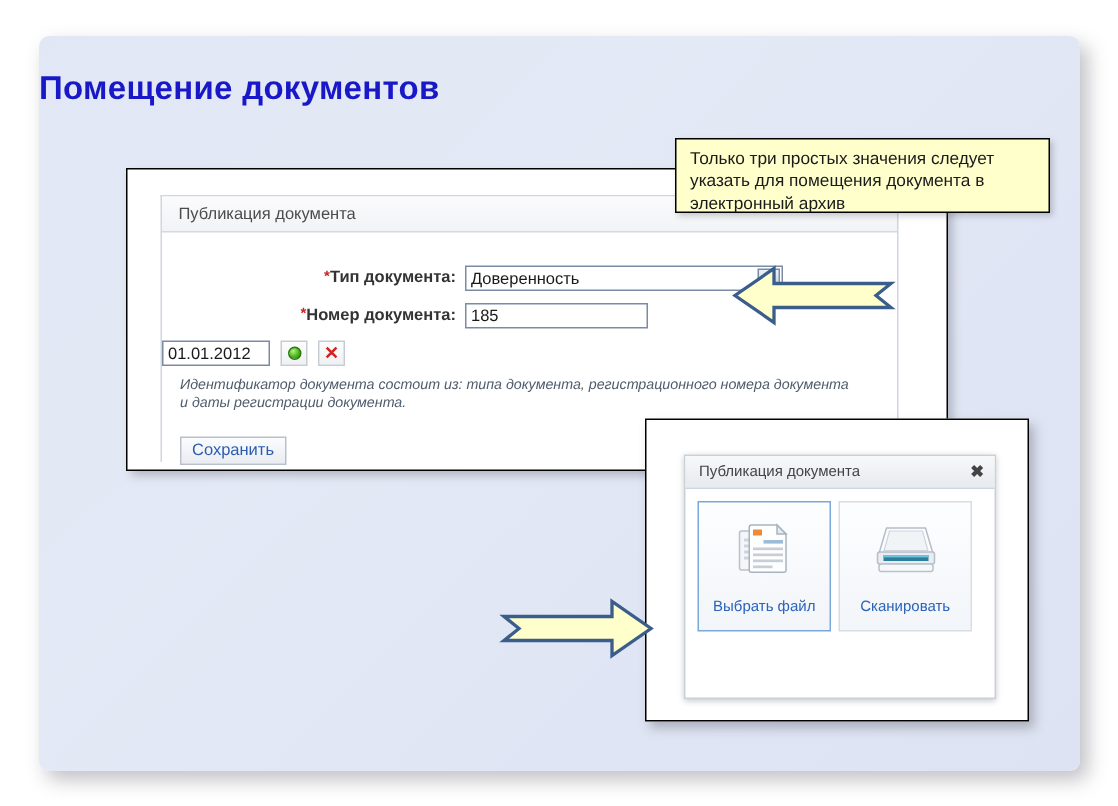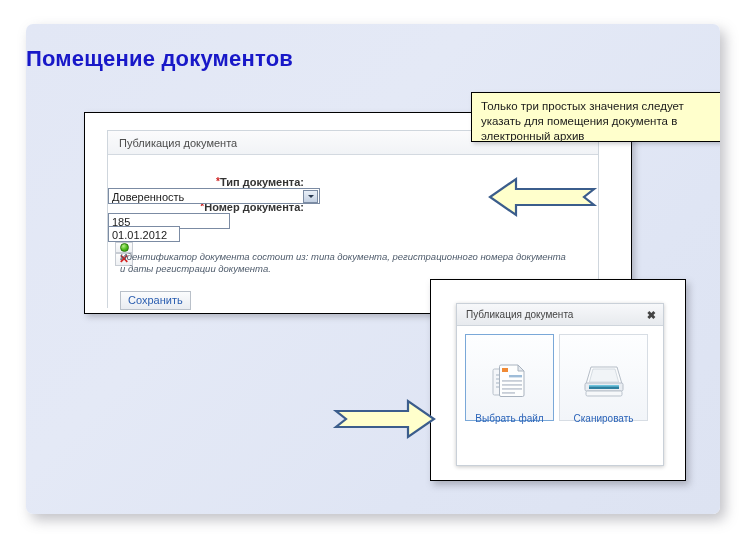--- a/index.html
+++ b/index.html
@@ -70,23 +70,23 @@
     align-items: center;
     padding-left: 11px;
     font-size: 11px;
     color: #4c4c4c;
   }
   .form-rows {
     padding-top: 21px;
   }
   .form-row {
     display: flex;
+    align-items: center;
     margin-bottom: 7px;
     height: 18px;
-    flex-direction: column;
   }
   .form-label {
     width: 196px;
     text-align: right;
     padding-right: 6px;
     font-size: 11px;
     color: #333333;
     font-weight: bold;
     white-space: nowrap;
   }
@@ -217,21 +217,21 @@
   .choice-tile {
     width: 89px;
     height: 87px;
     background: linear-gradient(to bottom,#fdfeff 0%,#f2f5f9 100%);
     border: 1px solid #d7dde4;
     box-sizing: border-box;
     display: flex;
     flex-direction: column;
     align-items: center;
     justify-content: flex-start;
-    padding-top: 28px;
+    padding-top: 13px;
   }
   .choice-tile.selected { border: 1.4px solid #7aa8d8; }
   .tile-label {
     font-size: 10px;
     color: #2a63b8;
     margin-top: 8px;
   }
   #dialog-footer {
     position: absolute;
     left: 0; bottom: 0;
@@ -257,21 +257,21 @@
     position: absolute;
     background: #ffffcc;
     border: 1.4px solid #000000;
     box-sizing: border-box;
     font-size: 11.5px;
     color: #1a1a1a;
     line-height: 15px;
     padding: 6px 8px 6px 9px;
     box-shadow: 2px 2px 4px rgba(90,90,100,0.3);
   }
-  #callout-top { left: 424px; top: 68px; width: 250px; height: 50px; margin-left: 21px; }
+  #callout-top { left: 424px; top: 68px; width: 250px; height: 50px; }
   #callout-bottom { left: 86px; top: 328px; width: 216px; height: 134px; }
 
   
   .arrow { position: absolute; }
 </style>
 </head>
 <body>
 
 <div id="slide-root">
 

